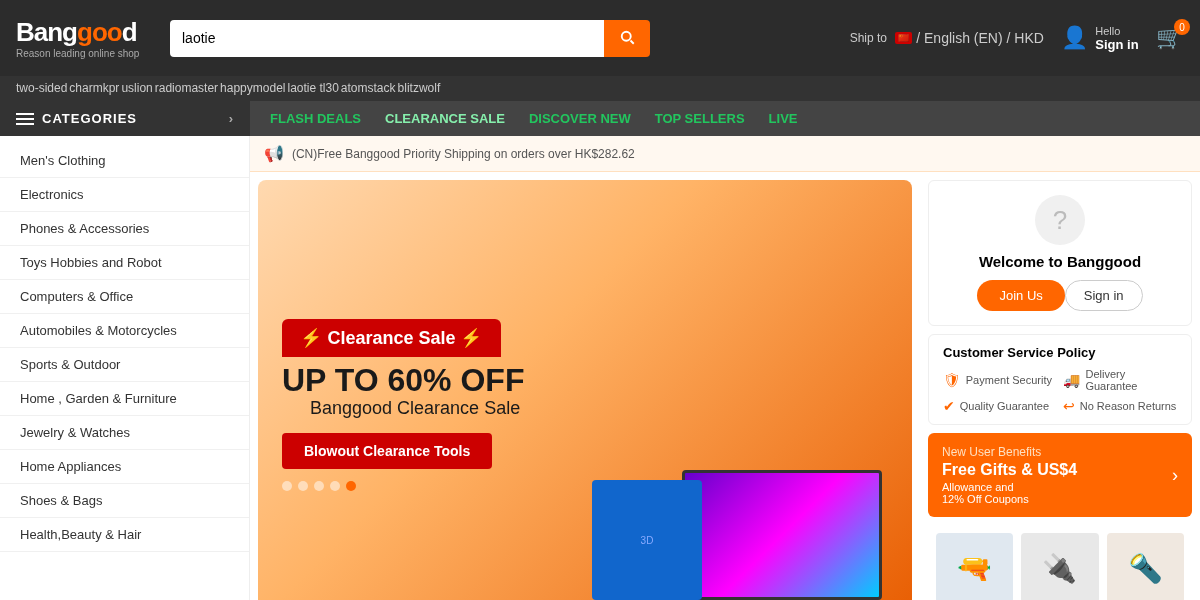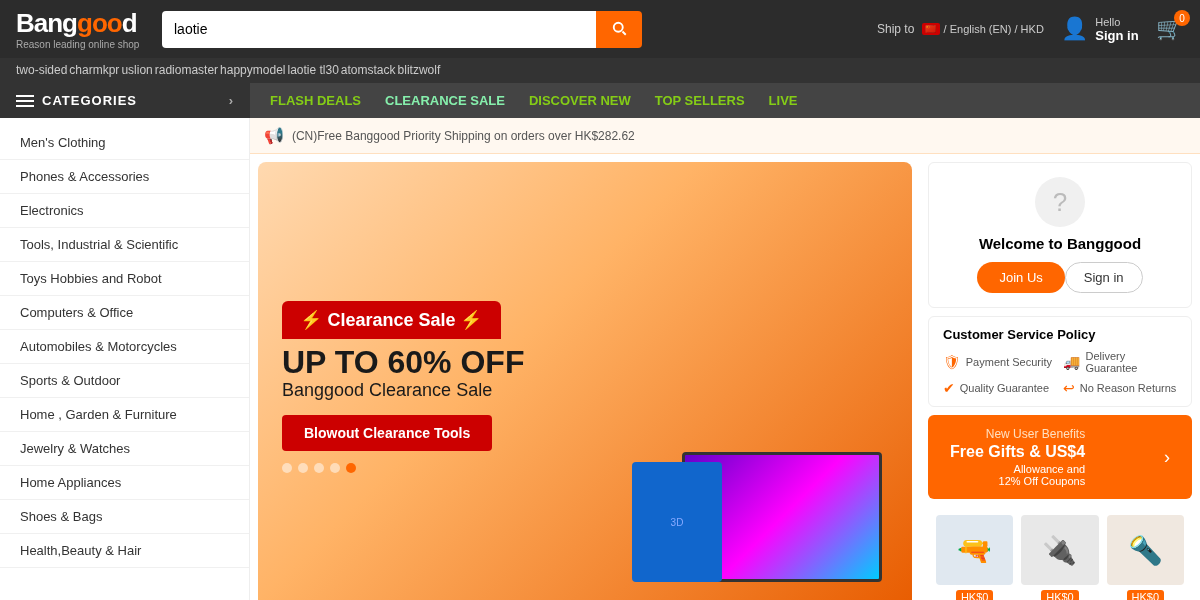--- a/index.html
+++ b/index.html
@@ -1,47 +1,47 @@
 <!DOCTYPE html>
 <html><head>
   <meta charset="utf-8">
   <style>
     * { margin: 0; padding: 0; box-sizing: border-box; }
     body { font-family: Arial, sans-serif; font-size: 13px; background: #f5f5f5; width: 1200px; overflow-x: hidden; }
 
     
-    .header { background: #2c2c2c; padding: 8px 16px; display: flex; align-items: center; gap: 16px; }
+    .header { background: #2c2c2c; padding: 17px 16px; display: flex; align-items: center; gap: 24px; }
     .logo-area { display: flex; flex-direction: column; align-items: flex-start; min-width: 130px; }
     .logo-text { font-size: 26px; font-weight: bold; color: white; letter-spacing: -1px; }
     .logo-text span { color: #ff6600; }
     .logo-sub { font-size: 10px; color: #aaa; }
     .search-bar { flex: 1; display: flex; max-width: 480px; }
     .search-input { flex: 1; padding: 8px 12px; border: none; outline: none; font-size: 14px; border-radius: 4px 0 0 4px; }
     .search-btn { background: #ff6600; border: none; padding: 8px 14px; cursor: pointer; border-radius: 0 4px 4px 0; }
     .search-btn svg { fill: white; }
     .ship-to { color: #ccc; font-size: 12px; display: flex; align-items: center; gap: 4px; }
     .ship-flag { background: #cc0000; color: white; font-size: 9px; padding: 1px 3px; border-radius: 2px; }
-    .ship-lang { color: #ccc; font-size: 11px; }
+    .ship-lang { color: #ccc; font-size: 14px; }
     .header-user { display: flex; align-items: center; gap: 6px; color: white; font-size: 13px; }
     .header-user .hello { font-size: 11px; color: #ccc; }
     .header-cart { position: relative; }
     .cart-badge { background: #ff6600; color: white; font-size: 10px; border-radius: 50%; width: 16px; height: 16px; display: flex; align-items: center; justify-content: center; position: absolute; top: -6px; right: -6px; }
     .header-right { display: flex; align-items: center; gap: 18px; margin-left: auto; }
 
     
     .search-suggestions { background: #333; padding: 5px 16px 6px 16px; display: flex; gap: 2px; font-size: 12px; color: #ccc; }
     .search-suggestions span { cursor: pointer; }
 
     
     .nav-bar { background: #444; display: flex; align-items: center; padding: 0; }
     .categories-btn { background: #333; color: white; padding: 10px 16px; display: flex; align-items: center; gap: 8px; font-size: 13px; font-weight: bold; letter-spacing: 1px; min-width: 250px; cursor: pointer; }
     .cat-lines { display: flex; flex-direction: column; gap: 3px; }
     .cat-lines span { width: 18px; height: 2px; background: white; display: block; }
     .nav-links { display: flex; align-items: center; gap: 24px; padding: 0 20px; }
-    .nav-link { color: #84cc16; font-size: 13px; font-weight: bold; text-decoration: none; padding: 10px 0; cursor: pointer; }
+    .nav-link { color: #22c55e; font-size: 13px; font-weight: bold; text-decoration: none; padding: 10px 0; cursor: pointer; }
     .nav-link.clearance { color: #86efac; }
 
     
     .main-layout { display: flex; background: white; }
 
     
     .sidebar { width: 250px; min-width: 250px; background: white; border-right: 1px solid #eee; padding: 8px 0; }
     .sidebar-item { padding: 9px 20px; font-size: 13px; color: #333; cursor: pointer; border-bottom: 1px solid #f0f0f0; }
 
     
@@ -52,21 +52,21 @@
     .ship-icon { color: #ff6600; font-size: 16px; }
 
     
     .hero-section { display: flex; gap: 0; }
 
     
     .banner-area { flex: 1; position: relative; background: linear-gradient(135deg, #ffd9b0 0%, #ffb366 40%, #e85c00 100%); margin: 8px; border-radius: 8px; overflow: hidden; min-height: 260px; display: flex; align-items: center; }
     .banner-content { padding: 20px 24px; z-index: 2; }
     .clearance-badge { background: #cc0000; color: white; padding: 8px 18px; border-radius: 6px 6px 0 0; font-size: 18px; font-weight: bold; display: inline-flex; align-items: center; gap: 6px; margin-bottom: 6px; }
     .banner-title { font-size: 32px; font-weight: 900; color: #1a1a1a; line-height: 1.1; }
-    .banner-sub { font-size: 18px; color: #1a1a1a; margin-bottom: 14px; }
+    .banner-sub { font-size: 18px; color: #1a1a1a; margin-bottom: 14px; margin-left: 28px; }
     .blowout-btn { background: #cc0000; color: white; border: none; padding: 10px 22px; font-size: 14px; font-weight: bold; border-radius: 4px; cursor: pointer; }
     .banner-dots { display: flex; gap: 6px; margin-top: 12px; }
     .dot { width: 10px; height: 10px; border-radius: 50%; background: rgba(255,255,255,0.5); }
     .dot.active { background: #ff6600; }
 
     
     .right-panel { width: 280px; min-width: 280px; padding: 8px; display: flex; flex-direction: column; gap: 8px; }
 
     .welcome-box { border: 1px solid #eee; border-radius: 6px; padding: 14px; text-align: center; }
     .welcome-avatar { width: 50px; height: 50px; background: #f0f0f0; border-radius: 50%; margin: 0 auto 8px; display: flex; align-items: center; justify-content: center; font-size: 22px; color: #bbb; }
@@ -74,21 +74,21 @@
     .welcome-btns { display: flex; justify-content: center; }
     .btn-join { background: #ff6600; color: white; border: none; padding: 7px 22px; border-radius: 20px; font-size: 13px; cursor: pointer; }
     .btn-signin { background: white; color: #333; border: 1px solid #ccc; padding: 7px 18px; border-radius: 20px; font-size: 13px; cursor: pointer; }
 
     .service-box { border: 1px solid #eee; border-radius: 6px; padding: 10px 14px; }
     .service-title { font-size: 13px; font-weight: bold; margin-bottom: 8px; }
     .service-grid { display: grid; grid-template-columns: 1fr 1fr; gap: 6px; }
     .service-item { display: flex; align-items: center; gap: 5px; font-size: 11px; color: #555; }
     .service-icon { color: #ff6600; font-size: 14px; }
 
-    .new-user-box { background: #ff6600; border-radius: 6px; padding: 12px 22px; color: white; display: flex; align-items: center; justify-content: space-between; text-align: right; }
+    .new-user-box { background: #ff6600; border-radius: 6px; padding: 12px 14px; color: white; display: flex; align-items: center; justify-content: space-between; }
     .new-user-title { font-size: 16px; font-weight: bold; }
     .new-user-sub { font-size: 11px; margin-top: 2px; }
     .new-user-arrow { font-size: 18px; color: white; }
 
     
     .right-products { display: flex; gap: 8px; padding: 8px; }
     .right-prod { flex: 1; text-align: center; }
     .right-prod-thumb { height: 70px; background: #f0f0f0; border-radius: 4px; margin-bottom: 4px; display: flex; align-items: center; justify-content: center; font-size: 10px; color: #999; position: relative; }
     .right-prod-price { font-size: 11px; color: #fff; background: #ff6600; display: inline-block; padding: 1px 5px; border-radius: 3px; }
   </style>
@@ -160,23 +160,22 @@
     <span class="nav-link">DISCOVER NEW</span>
     <span class="nav-link">TOP SELLERS</span>
     <span class="nav-link">LIVE</span>
   </div>
 </div>
 
 <div class="main-layout">
 
   <div class="sidebar">
     <div class="sidebar-item">Men's Clothing</div>
+    <div class="sidebar-item">Electronics</div>
     <div class="sidebar-item">Phones &amp; Accessories</div>
-    <div class="sidebar-item">Electronics</div>
-    <div class="sidebar-item">Tools, Industrial &amp; Scientific</div>
     <div class="sidebar-item">Toys Hobbies and Robot</div>
     <div class="sidebar-item">Computers &amp; Office</div>
     <div class="sidebar-item">Automobiles &amp; Motorcycles</div>
     <div class="sidebar-item">Sports &amp; Outdoor</div>
     <div class="sidebar-item">Home , Garden &amp; Furniture</div>
     <div class="sidebar-item">Jewelry &amp; Watches</div>
     <div class="sidebar-item">Home Appliances</div>
     <div class="sidebar-item">Shoes &amp; Bags</div>
     <div class="sidebar-item">Health,Beauty &amp; Hair</div>
 
@@ -204,21 +203,21 @@
             <div class="dot"></div>
             <div class="dot active"></div>
           </div>
         </div>
 
         <div style="position:absolute;right:20px;bottom:20px;">
           <div style="position:relative;width:300px;height:200px;">
 
             <div style="position:absolute;right:10px;bottom:10px;width:200px;height:130px;background:linear-gradient(135deg,#6600cc,#ff00ff,#00ccff);border-radius:4px;border:3px solid #333;"></div>
 
-            <div style="position:absolute;left:0px;bottom:10px;width:90px;height:120px;background:#1166cc;border-radius:4px;display:flex;align-items:center;justify-content:center;color:#88aaff;font-size:10px;margin-left:40px;">3D</div>
+            <div style="position:absolute;left:0px;bottom:10px;width:110px;height:120px;background:#1166cc;border-radius:4px;display:flex;align-items:center;justify-content:center;color:#88aaff;font-size:10px;">3D</div>
           </div>
         </div>
       </div>
 
       <div class="right-panel">
 
         <div class="welcome-box">
           <div class="welcome-avatar">
             <span style="font-size:26px;color:#bbb;">?</span>
           </div>

